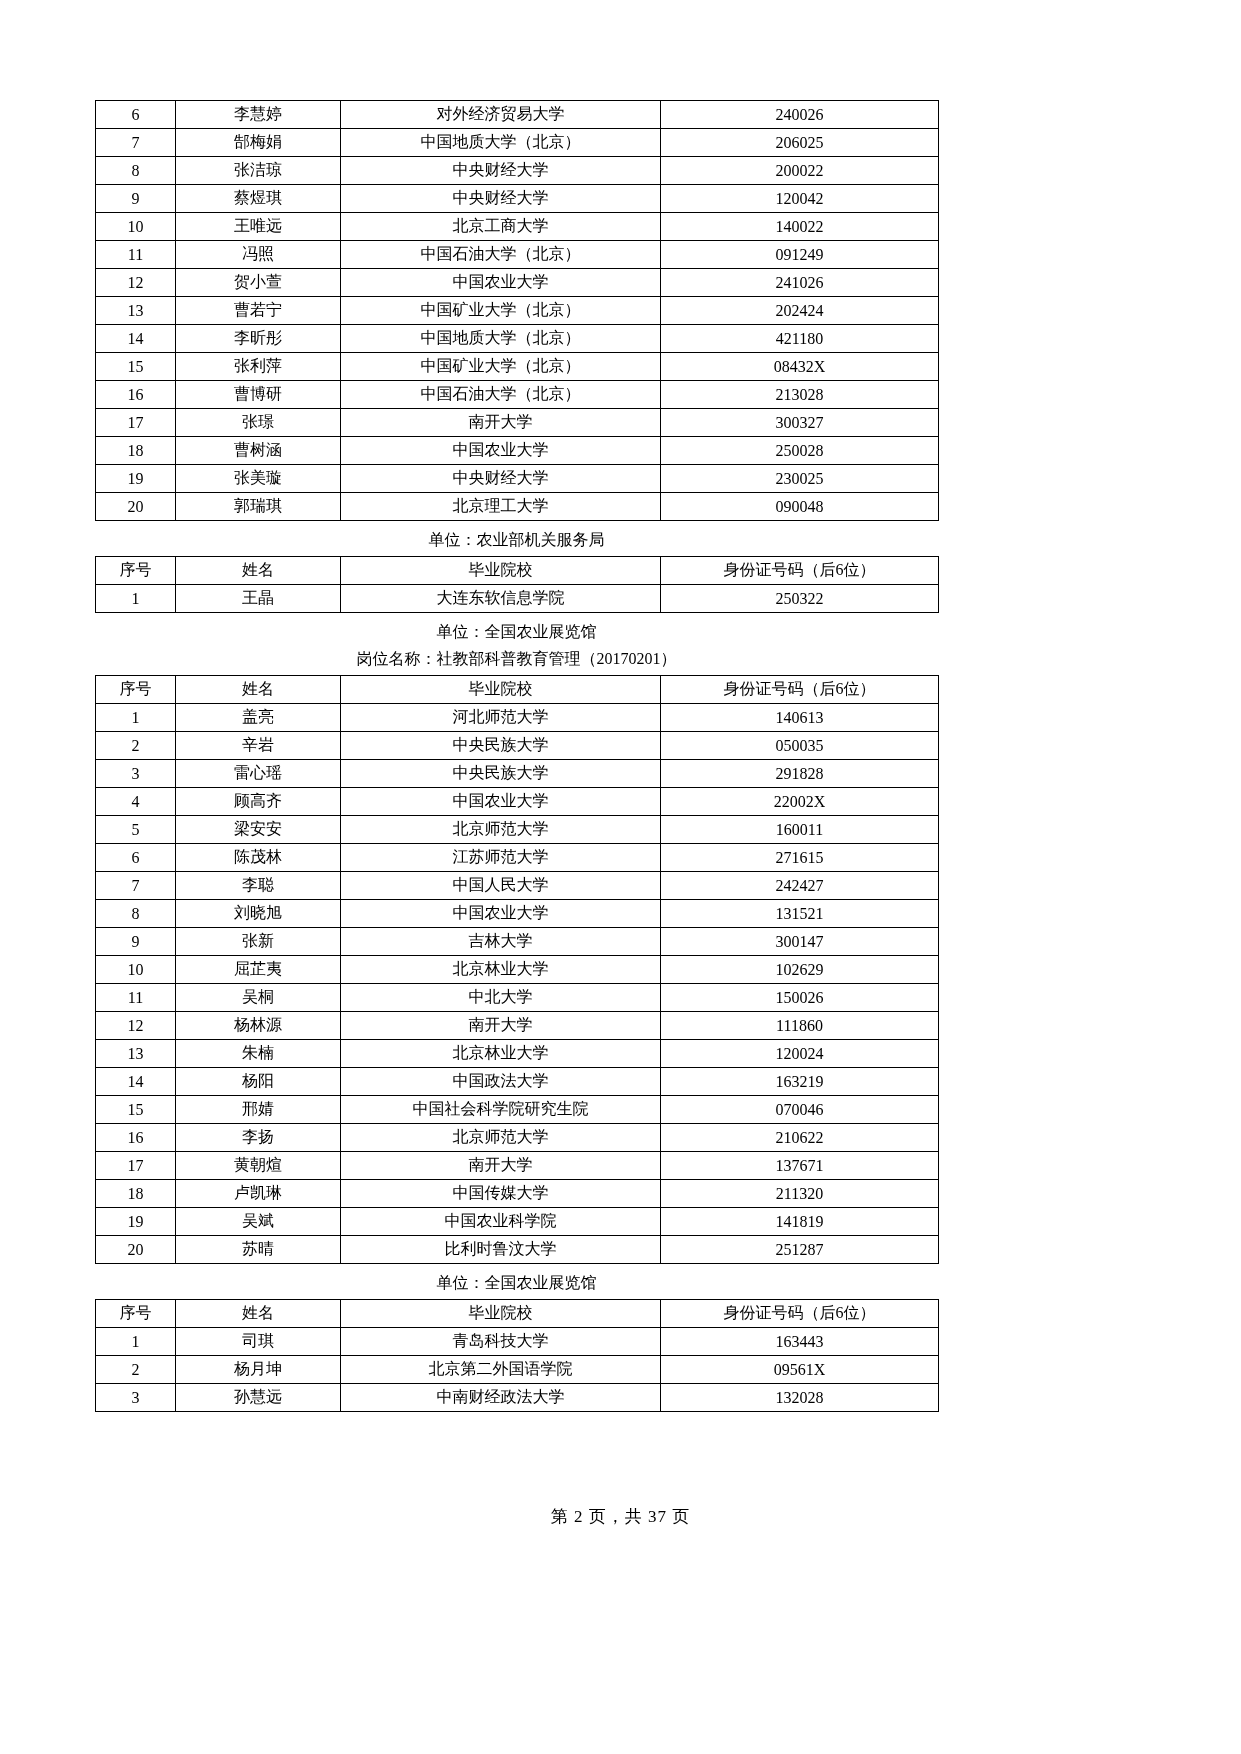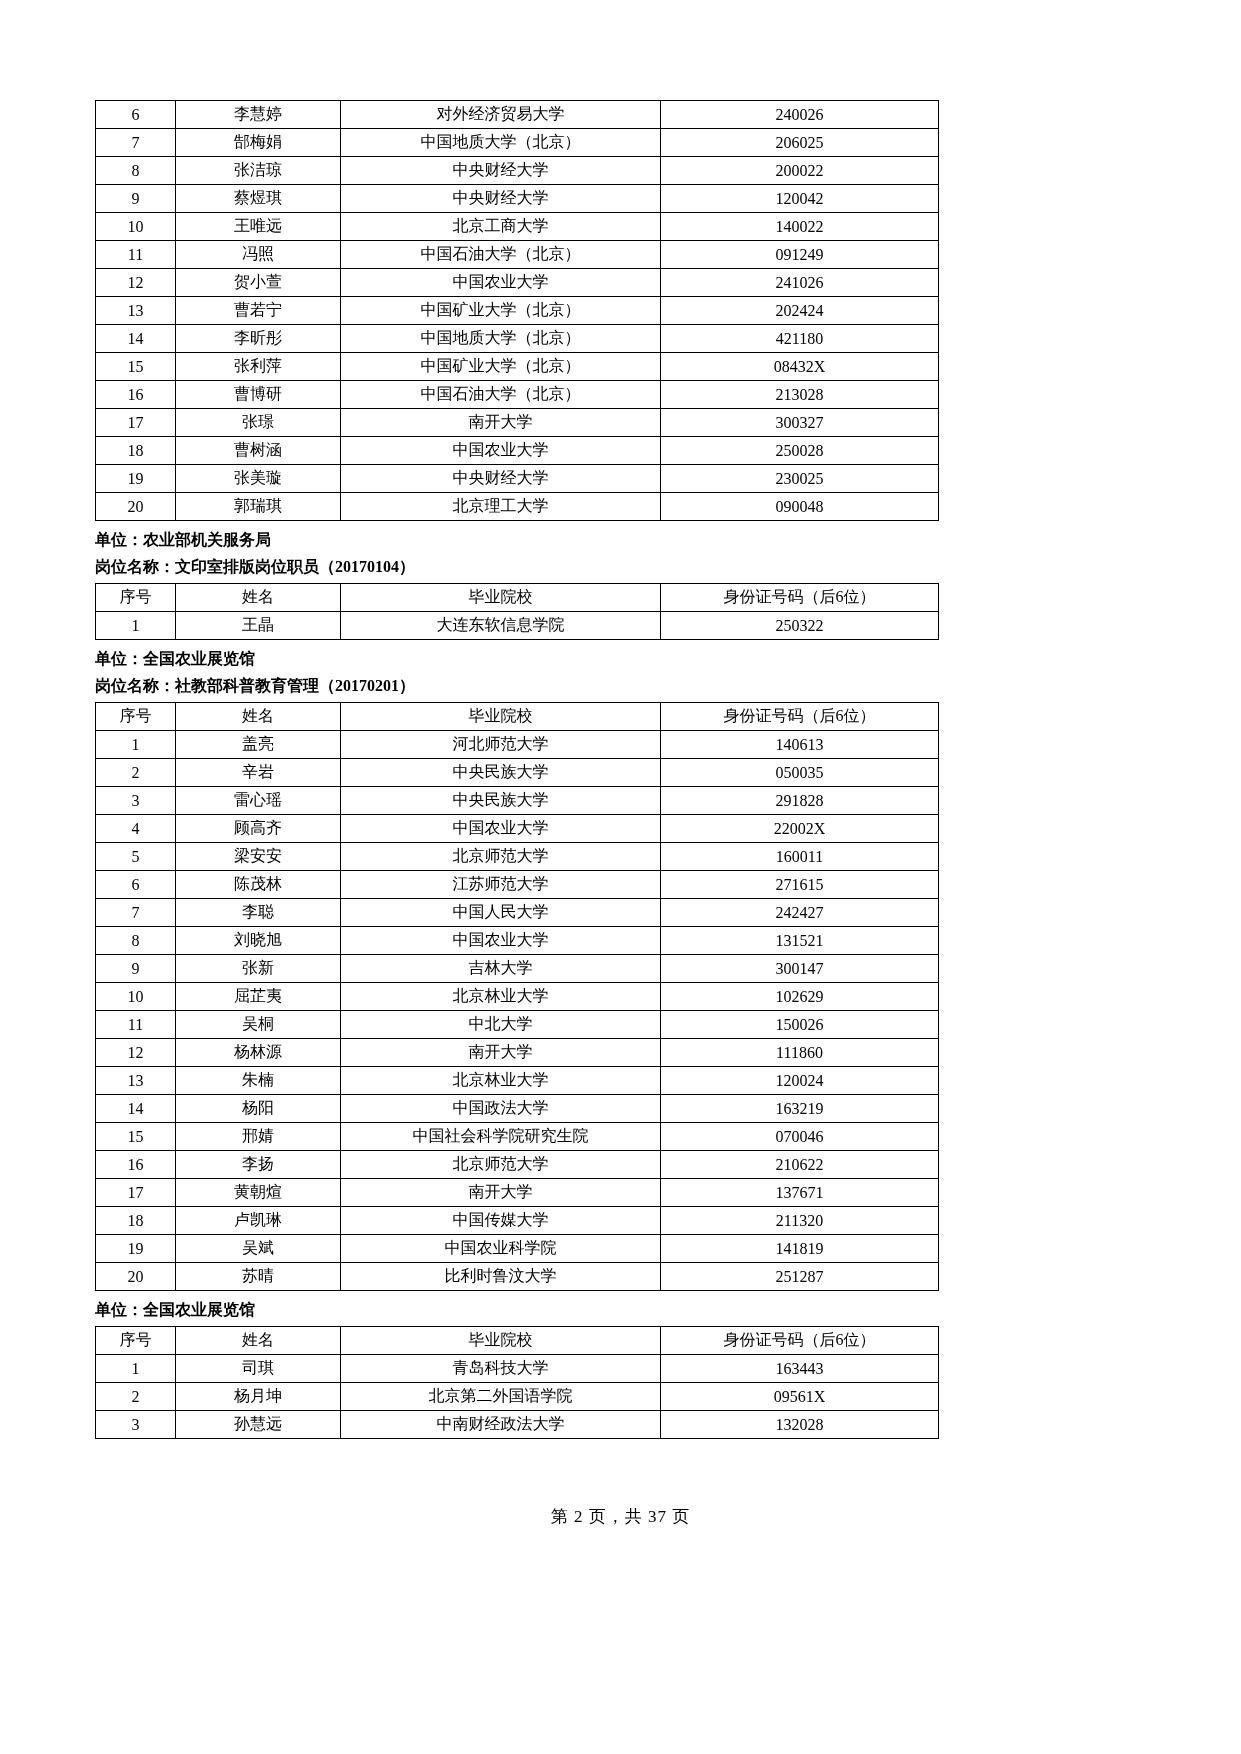--- a/index.html
+++ b/index.html
@@ -47,22 +47,21 @@
   }
   .candidate-table th {
     font-weight: normal;
   }
   .section-labels {
     padding: 5px 0 3px 0;
   }
   .unit-line, .position-line {
     font-size: 16px;
     line-height: 27px;
-    text-align: left;
-    font-weight: bold;
+    text-align: center;
   }
   .page-footer {
     position: absolute;
     top: 1505px;
     left: 0;
     width: 1241px;
     text-align: center;
     font-size: 17px;
     letter-spacing: 1px;
   }
@@ -173,21 +172,20 @@
               <td>北京理工大学</td>
               <td>090048</td>
             </tr>
           </tbody>
     </table>
   </section>
 
   <section class="job-section">
     <div class="section-labels">
       <p class="unit-line">单位：农业部机关服务局</p>
-      <p class="position-line">岗位名称：文印室排版岗位职员（20170104）</p>
     </div>
     <table class="candidate-table">
       <colgroup>
         <col class="c-serial">
         <col class="c-name">
         <col class="c-school">
         <col class="c-id">
       </colgroup>
       <thead>
         <tr>

